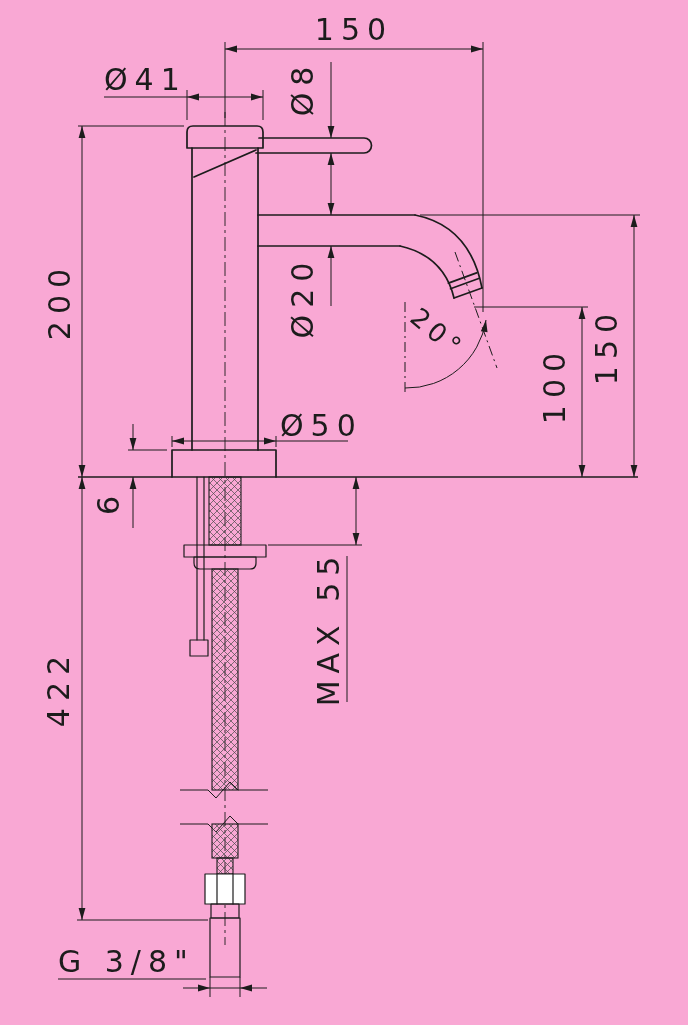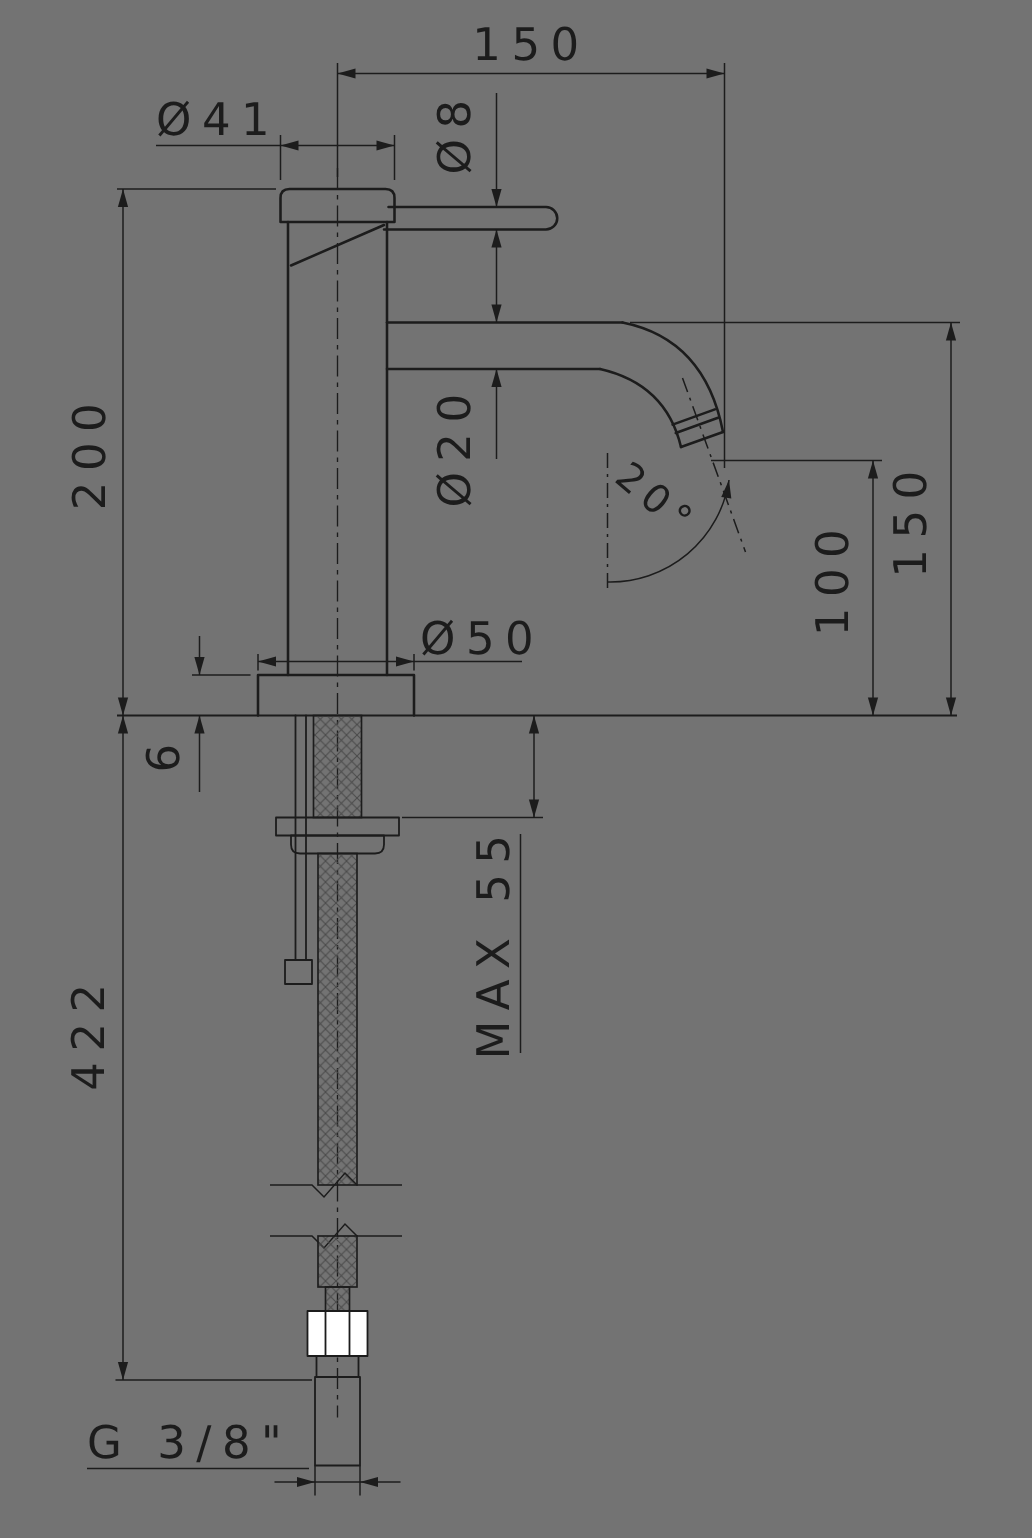--- a/index.html
+++ b/index.html
@@ -1,16 +1,16 @@
 <!DOCTYPE html>
 <html><head>
 <meta charset="utf-8">
 <style>
   html,body{margin:0;padding:0;background:#ffffff;}
-  .canvas{position:relative;width:688px;height:1025px;background:#737373;overflow:hidden;}
+  .canvas{position:relative;width:688px;height:1025px;background:#f9a8d4;overflow:hidden;}
   svg{display:block;}
   text{font-family:"DejaVu Sans","Liberation Sans",sans-serif;fill:#1c1c1c;}
   .txt{font-size:30px;letter-spacing:7px;}
   .txt-sm{font-size:26px;letter-spacing:5px;}
   .obj{stroke:#1c1c1c;stroke-width:1.7;fill:none;stroke-linecap:round;stroke-linejoin:round;}
   .obj2{stroke:#1c1c1c;stroke-width:1.2;fill:none;stroke-linecap:round;stroke-linejoin:round;}
   .dim{stroke:#1c1c1c;stroke-width:1;fill:none;}
   .cl{stroke:#1c1c1c;stroke-width:0.9;stroke-dasharray:14 4 3 4;fill:none;}
   .dash{stroke:#1c1c1c;stroke-width:1;stroke-dasharray:10 4 2 4;fill:none;}
   .hatch{fill:url(#xh);stroke:#1c1c1c;stroke-width:1.1;}

